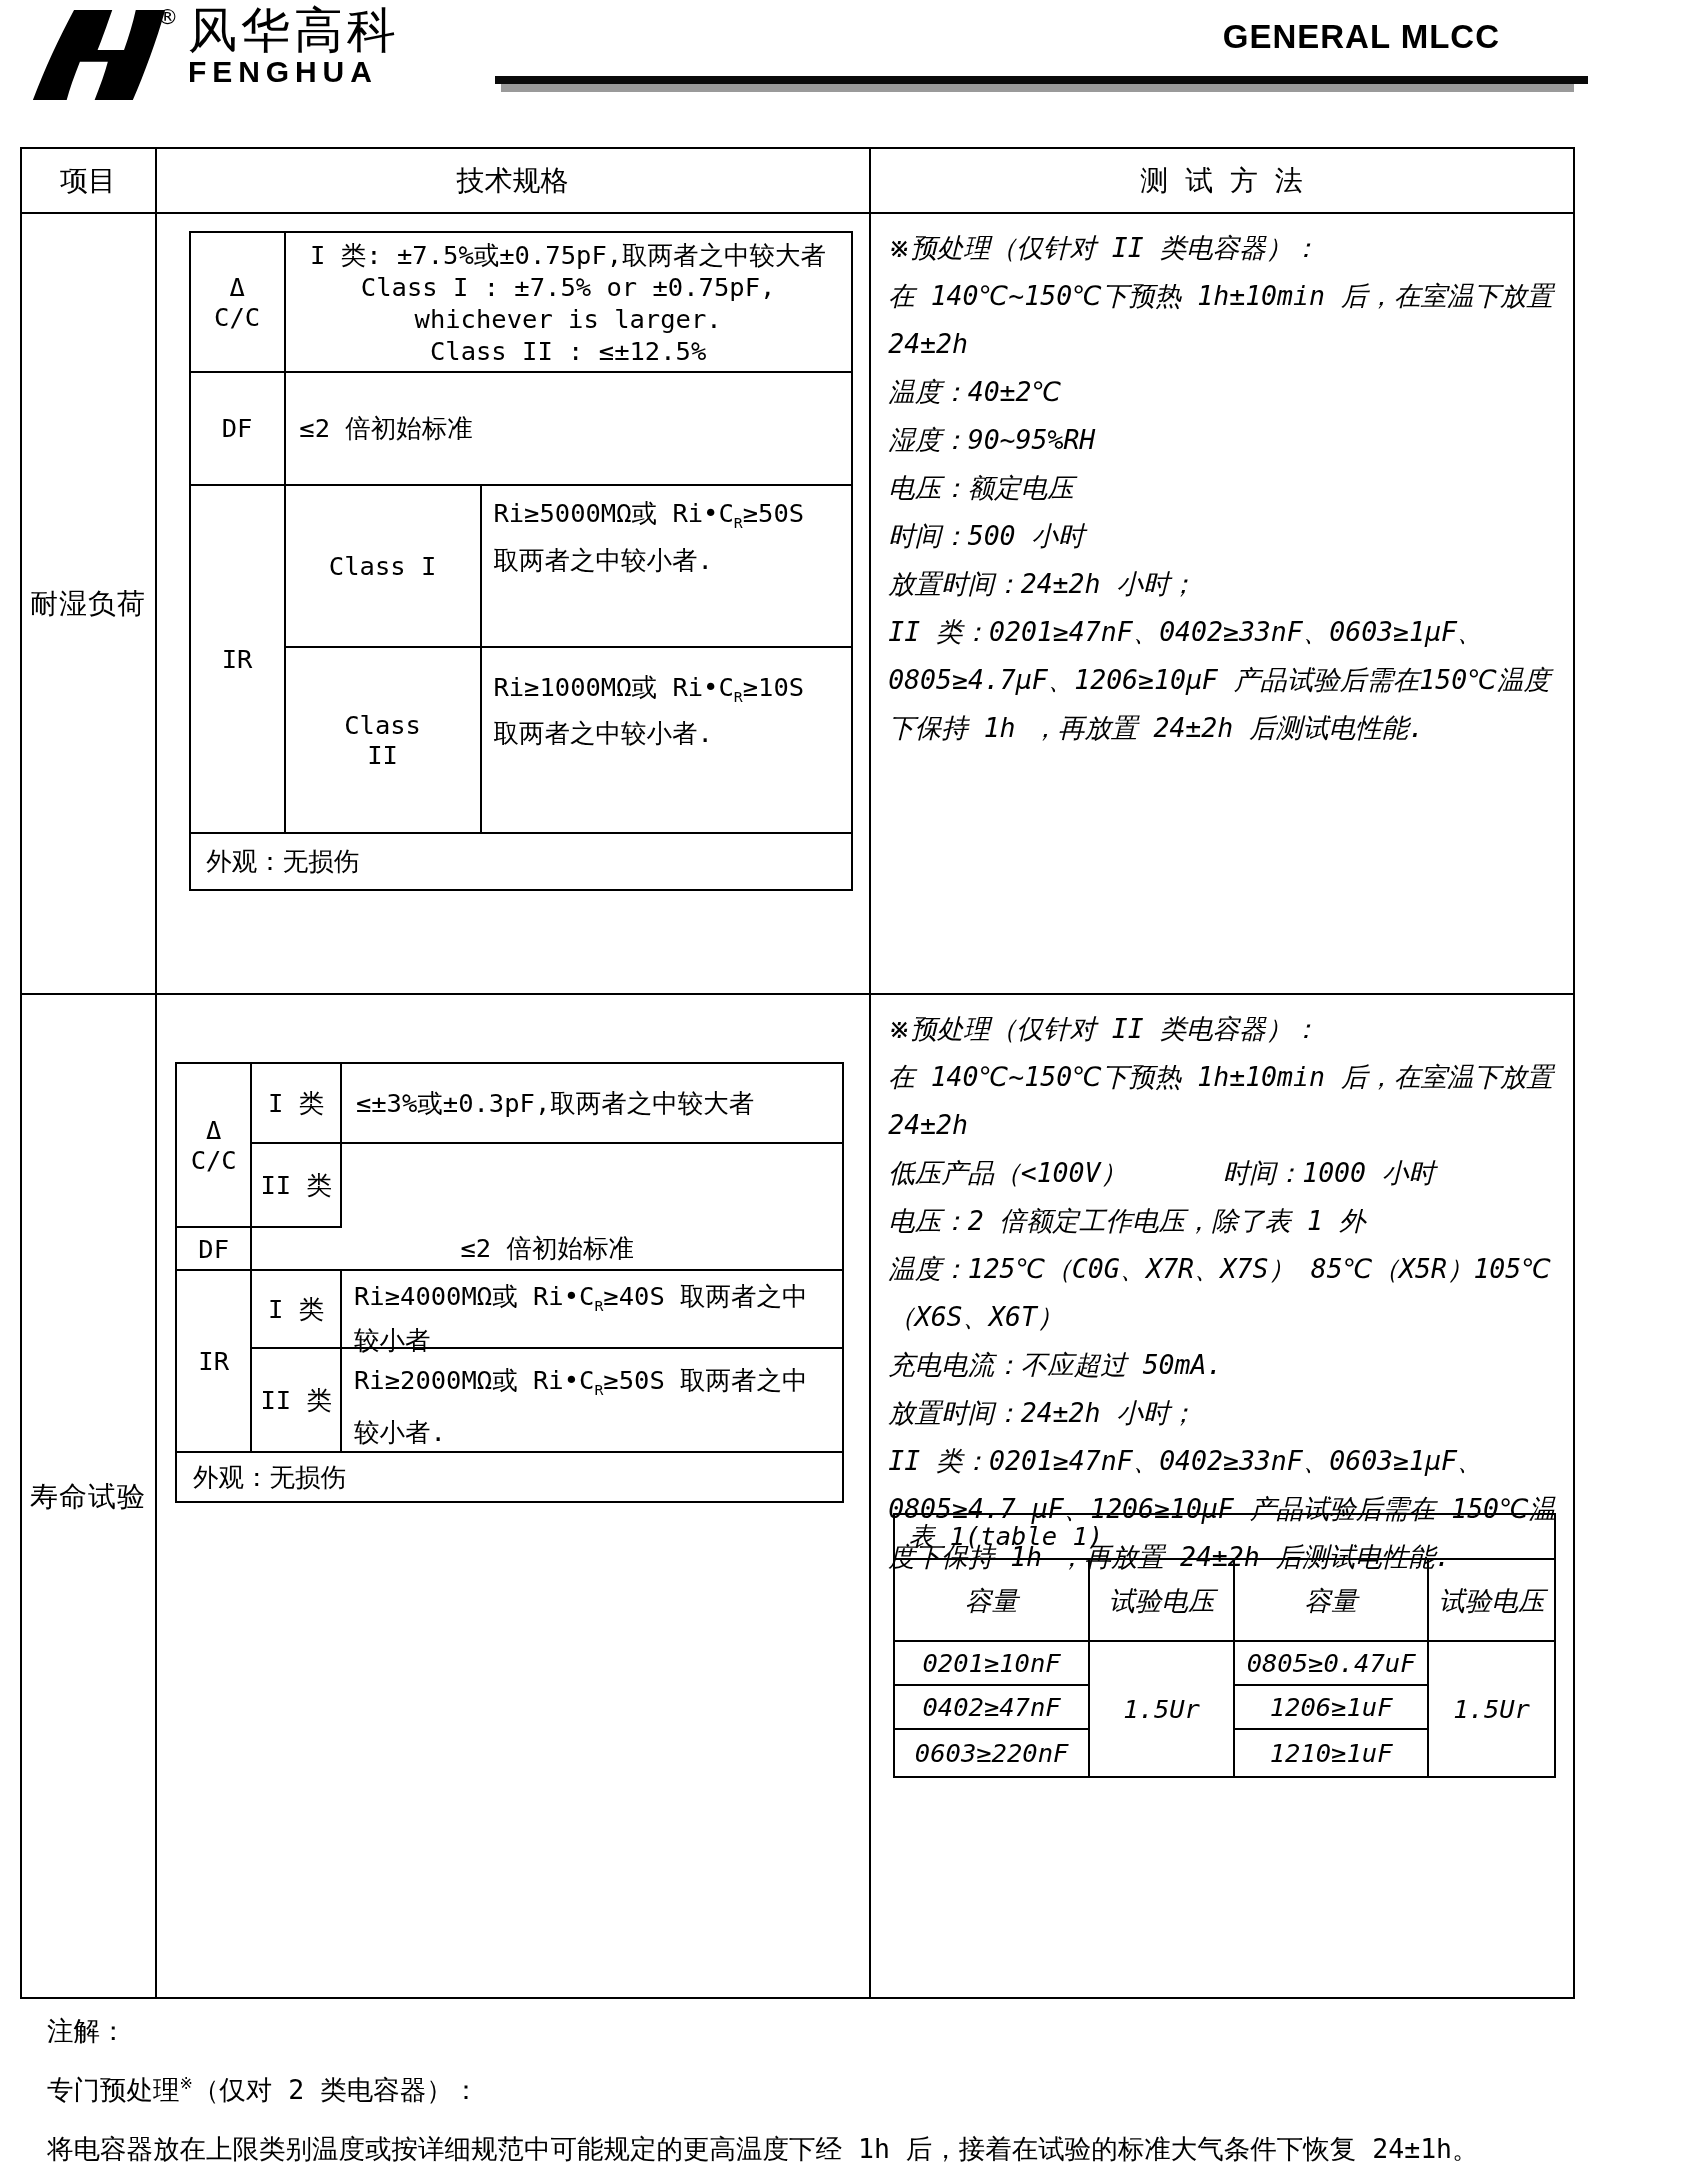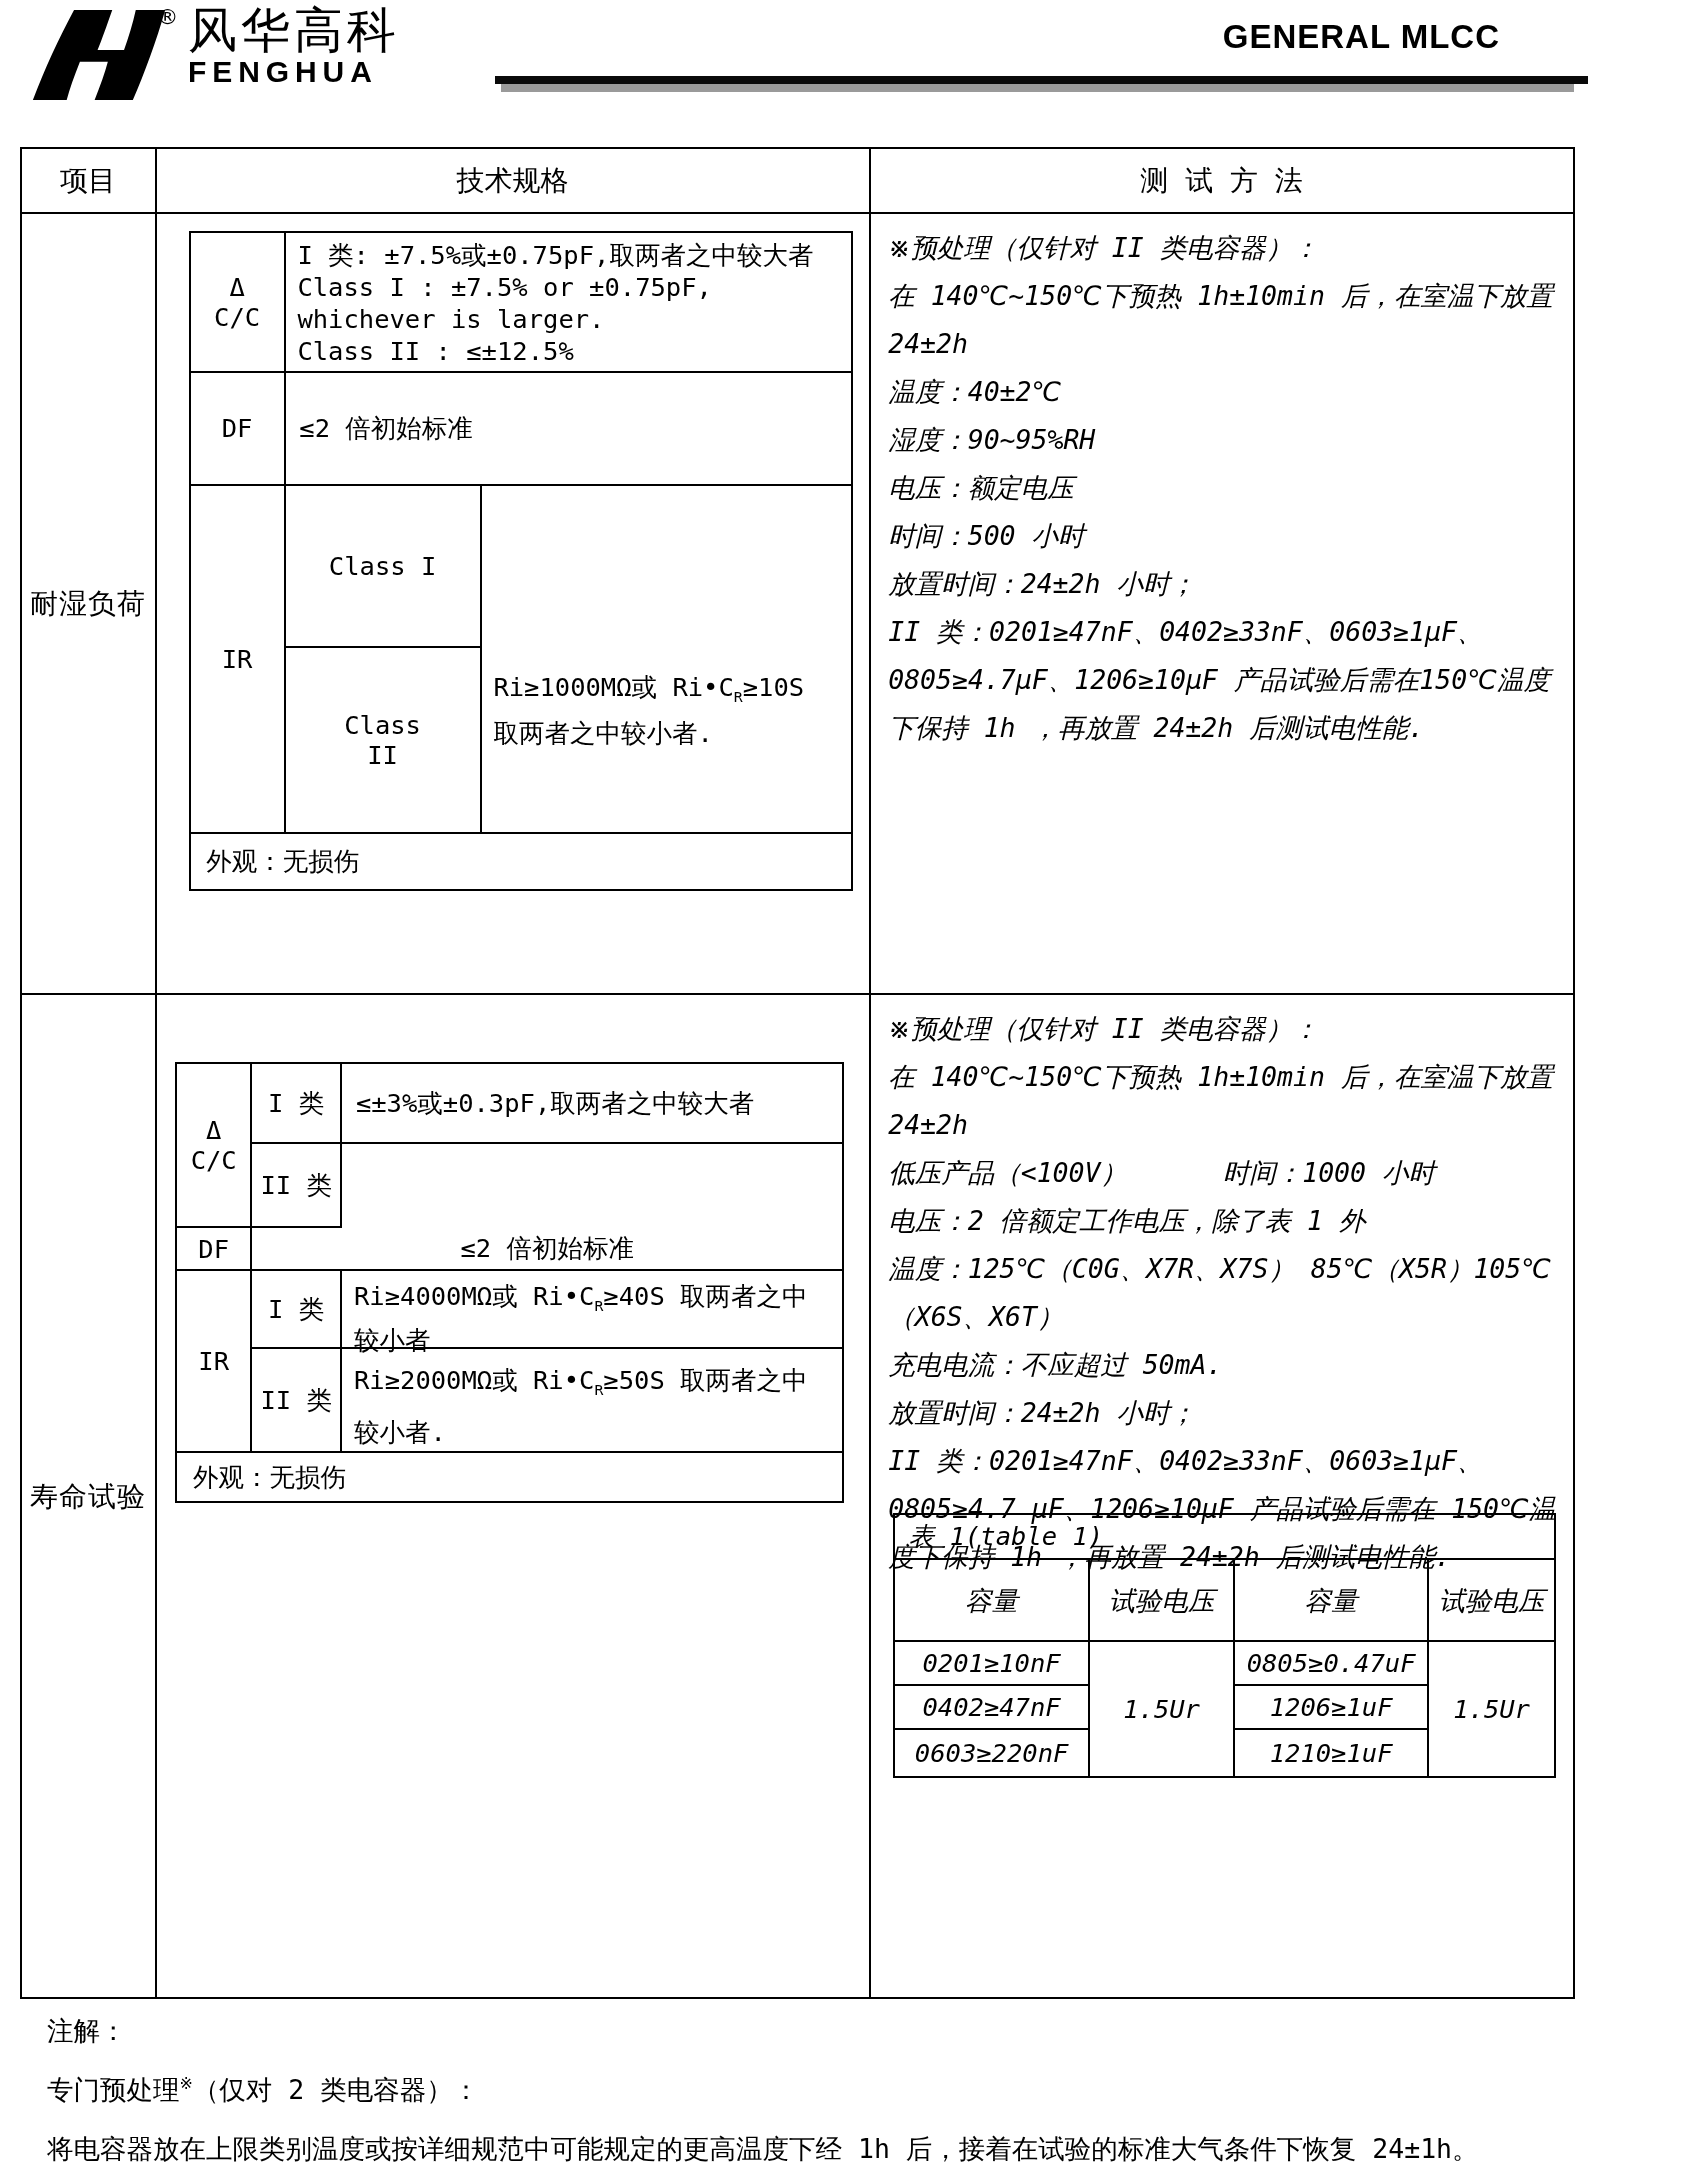--- a/index.html
+++ b/index.html
@@ -33,21 +33,21 @@
   .itemcell { font-size:28px; letter-spacing:1px; }
   .speccell, .methodcell { position:relative; box-sizing:border-box; }
   .methodcell { padding:9.8px 15.7px 0 17.6px; font-size:26.5px; line-height:48px;font-style:italic; }
   .mline { white-space:pre-wrap; }
 
   
   .nested1 { position:absolute; left:32px; top:16.7px; width:664px; height:660px; border:2px solid #000; box-sizing:border-box;
              display:grid; grid-template-columns:95px 196px 1fr; grid-template-rows:140px 113px 162px 186px 1fr; font-size:25.5px; }
   .nested1 > div { box-sizing:border-box; }
   .n1-dcc-label   { grid-column:1; grid-row:1; }
-  .n1-dcc-content { grid-column:2/4; grid-row:1; padding:5.9px 11.8px; line-height:32px; }
+  .n1-dcc-content { grid-column:2/4; grid-row:1; padding:5.9px 11.8px; line-height:32px;text-align:center; }
   .n1-df-label    { grid-column:1; grid-row:2; }
   .n1-df-content  { grid-column:2/4; grid-row:2; display:flex; align-items:center; padding-left:13.7px; }
   .n1-ir-label    { grid-column:1; grid-row:3/5; }
   .n1-c1-label    { grid-column:2; grid-row:3; }
   .n1-c1-content  { grid-column:3; grid-row:3; padding:9.8px 11.8px; line-height:36px; }
   .n1-c2-label    { grid-column:2; grid-row:4; }
   .n1-c2-content  { grid-column:3; grid-row:4; padding:21.6px 11.8px; line-height:36px; }
   .n1-appearance  { grid-column:1/4; grid-row:5; display:flex; align-items:center; padding-left:15.7px; }
 
   
@@ -124,20 +124,21 @@
 C/C</div>
           <div class="n1-dcc-content bb">
             <div>I 类: ±7.5%或±0.75pF,取两者之中较大者</div>
             <div>Class I : ±7.5% or ±0.75pF, whichever is larger.</div>
             <div>Class II : ≤±12.5%</div>
           </div>
           <div class="n1-df-label br bb cc">DF</div>
           <div class="n1-df-content bb">≤2 倍初始标准</div>
           <div class="n1-ir-label br bb cc">IR</div>
           <div class="n1-c1-label br bb cc">Class I</div>
+          <div class="n1-c1-content bb">Ri≥5000MΩ或 Ri•C<sub>R</sub>≥50S 取两者之中较小者.</div>
           <div class="n1-c2-label br bb cc pre">Class
 II</div>
           <div class="n1-c2-content bb">Ri≥1000MΩ或 Ri•C<sub>R</sub>≥10S 取两者之中较小者.</div>
           <div class="n1-appearance">外观：无损伤</div>
         </div>
       </div>
 
       <div class="methodcell">
         <div class="mline">※预处理（仅针对 II 类电容器）：</div>
         <div class="mline">在 140℃~150℃下预热 1h±10min 后，在室温下放置 24±2h</div>

